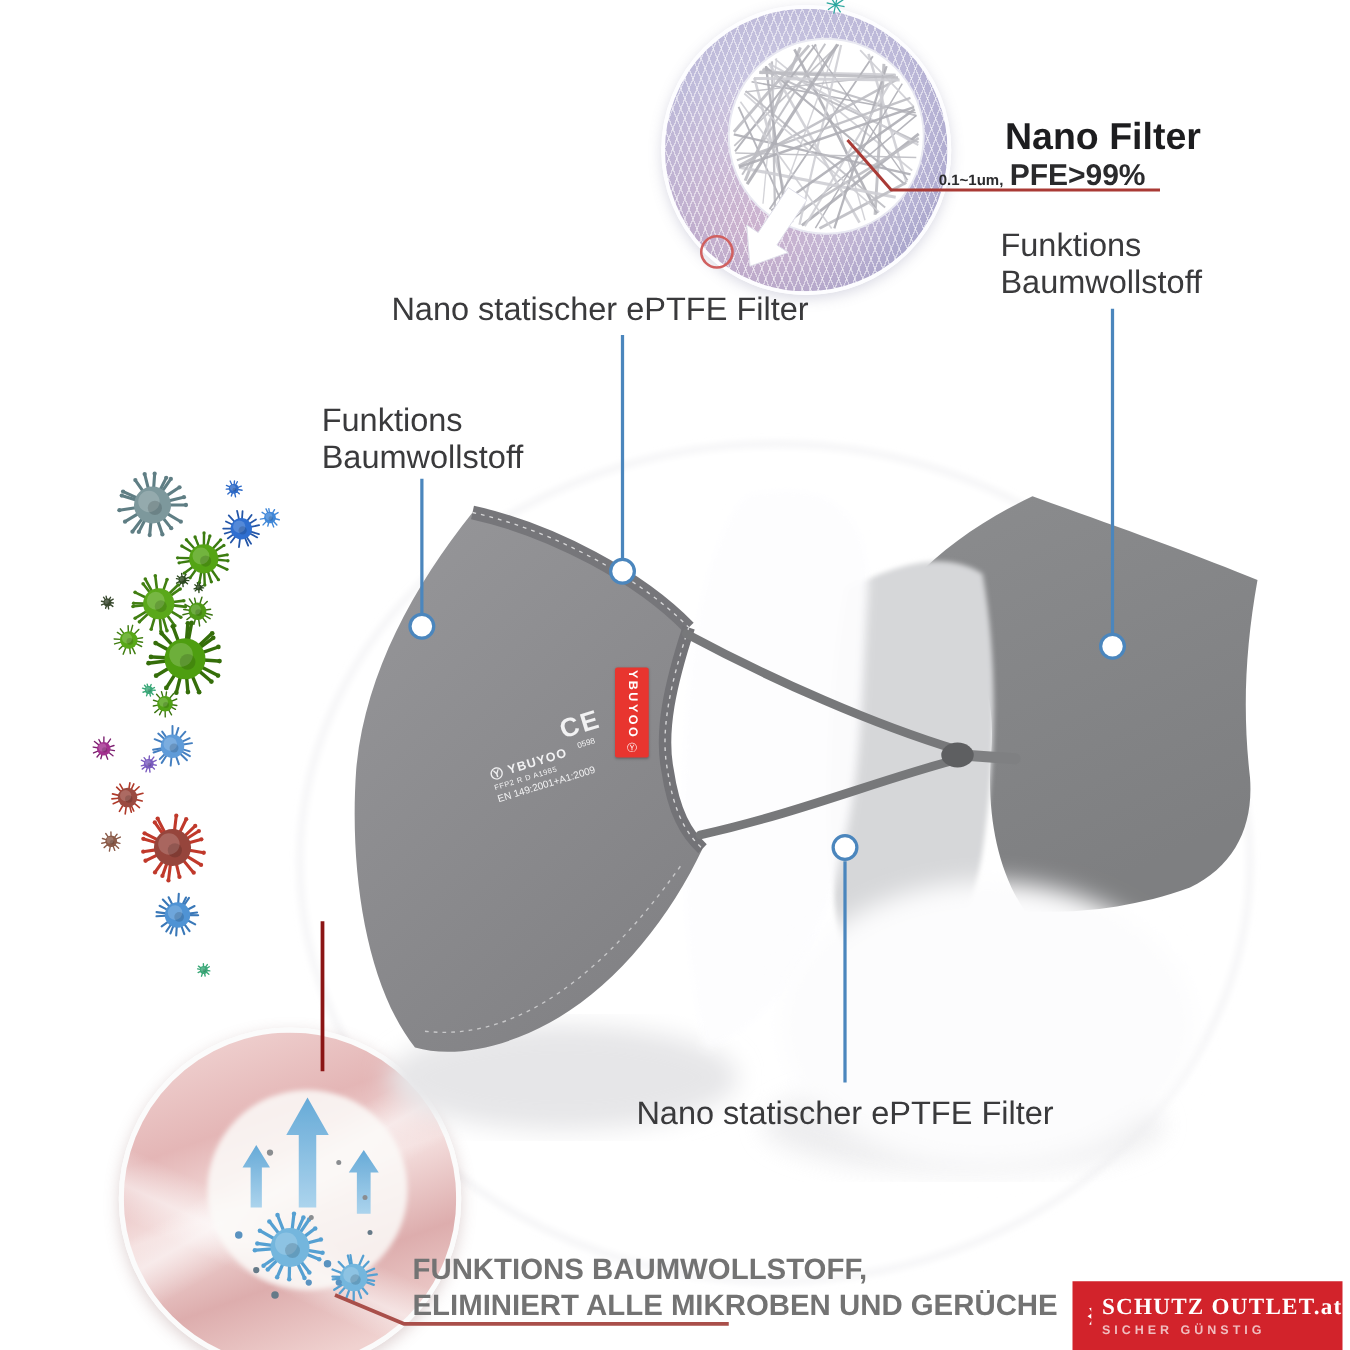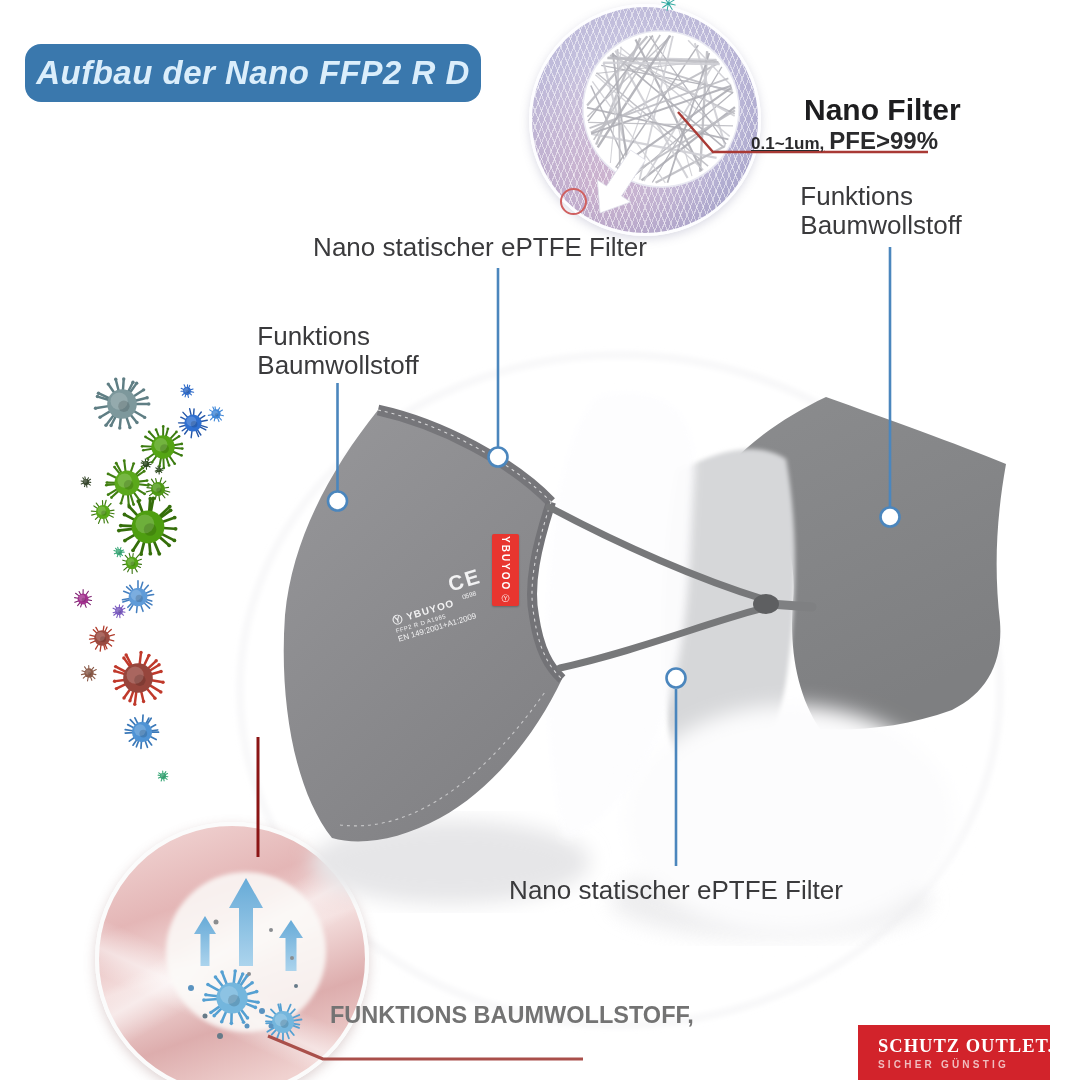--- a/index.html
+++ b/index.html
@@ -8,21 +8,21 @@
   svg.layer{position:absolute;left:0;top:0;}
 
   .title{position:absolute;left:25px;top:44px;width:456px;height:58px;background:#3a78ad;
          border-radius:16px;display:flex;align-items:center;justify-content:center;
          font-style:italic;font-weight:700;font-size:33px;color:#dbeefb;letter-spacing:.5px;}
 
   .lbl{position:absolute;font-size:26px;line-height:1.1;color:#3a3a3c;text-align:left;
        transform:translateX(-50%);white-space:nowrap;}
   .nf-head{position:absolute;left:804px;top:93px;font-size:30px;font-weight:700;color:#1d1d1f;}
   .nf-spec{position:absolute;left:751px;top:127px;display:flex;align-items:baseline;gap:5px;color:#2a2a2c;}
-  .nf-spec .sm{font-size:17px;font-weight:700;text-decoration:underline;}
+  .nf-spec .sm{font-size:12px;font-weight:700;}
   .nf-spec .bg{font-size:24px;font-weight:700;}
   .claim{position:absolute;left:330px;top:1001px;font-weight:700;font-size:23.5px;line-height:1.22;color:#737373;white-space:nowrap;}
 
   .mesh{position:absolute;left:529px;top:4px;width:226px;height:226px;border-radius:50%;
         border:3px solid #fdfdff;box-shadow:0 3px 10px rgba(110,110,150,.25);
         background:
           repeating-linear-gradient(68deg, rgba(255,255,255,.5) 0 1px, rgba(255,255,255,0) 1px 6px),
           repeating-linear-gradient(-68deg, rgba(255,255,255,.5) 0 1px, rgba(255,255,255,0) 1px 6px),
           radial-gradient(circle at 30% 78%, rgba(214,170,196,.55), rgba(214,170,196,0) 52%),
           radial-gradient(circle at 45% 40%, #d4d1e8 0%, #bcb8d8 55%, #a29ec6 85%, #9894bd 100%);}
@@ -43,21 +43,21 @@
   .tag .mini{font-size:8px;color:#fff;margin-top:2px;}
 
   .mprint{position:absolute;left:393px;top:598px;width:118px;transform:rotate(-17deg);color:#f2f2f3;line-height:1.25;}
   .mprint .l1{font-size:10px;font-weight:700;letter-spacing:1px;}
   .mprint .l2{font-size:6px;letter-spacing:.5px;}
   .mprint .l3{font-size:8px;}
   .ce{position:absolute;left:449px;top:568px;transform:rotate(-17deg);color:#f2f2f3;text-align:center;}
   .ce .cet{font-size:21px;font-weight:700;letter-spacing:2px;}
   .ce .cen{font-size:6.5px;}
 
-  .logo{position:absolute;left:858px;top:1025px;width:192px;height:55px;background:#d2232b;
+  .logo{position:absolute;left:858px;top:1025px;width:216px;height:55px;background:#d2232b;
         display:flex;align-items:center;padding-left:11px;box-sizing:border-box;}
   .logo .txt{margin-left:9px;display:flex;flex-direction:column;}
   .logo .brand{font-family:"Liberation Serif",serif;font-weight:700;font-size:18.5px;color:#fff;letter-spacing:1px;white-space:nowrap;}
   .logo .tagline{font-size:10px;font-weight:700;color:#f0bdbf;letter-spacing:3.2px;margin-top:2px;}
 
   .sparkle{position:absolute;left:660px;top:-8px;font-size:20px;color:#2aa79e;transform:rotate(12deg);}
 </style>
 </head>
 <body>
 
@@ -753,23 +753,20 @@
       <line x1="676" y1="689" x2="676" y2="866"></line>
     </g>
     <g fill="#ffffff" stroke="#4b86bd" stroke-width="2.6">
       <circle cx="337.5" cy="501" r="9.5"></circle>
       <circle cx="498" cy="457" r="9.5"></circle>
       <circle cx="890" cy="517" r="9.5"></circle>
       <circle cx="676" cy="678" r="9.5"></circle>
     </g>
   </svg>
 
-  <div class="title">
-    <span>Aufbau der Nano FFP2 R D</span>
-  </div>
   <span class="sparkle">✳</span>
 
   <div class="nf-head">Nano Filter</div>
   <div class="nf-spec">
     <span class="sm">0.1~1um,</span>
     <span class="bg">PFE&gt;99%</span>
   </div>
 
   <div class="lbl" style="left:480px;top:233px;">Nano statischer ePTFE Filter</div>
   <div class="lbl" style="left:338px;top:322px;">
@@ -777,20 +774,21 @@
     <div>Baumwollstoff</div>
   </div>
   <div class="lbl" style="left:881px;top:182px;">
     <div>Funktions</div>
     <div>Baumwollstoff</div>
   </div>
   <div class="lbl" style="left:676px;top:876px;">Nano statischer ePTFE Filter</div>
 
   <div class="claim">
     <div>FUNKTIONS BAUMWOLLSTOFF,</div>
+    <div>ELIMINIERT ALLE MIKROBEN UND GERÜCHE</div>
   </div>
 
   <div class="tag">
     <span class="vtxt">YBUYOO</span>
     <span class="mini">Ⓨ</span>
   </div>
   <div class="mprint">
     <div class="l1">Ⓨ YBUYOO</div>
     <div class="l2">FFP2 R D   A1985</div>
     <div class="l3">EN 149:2001+A1:2009</div>

